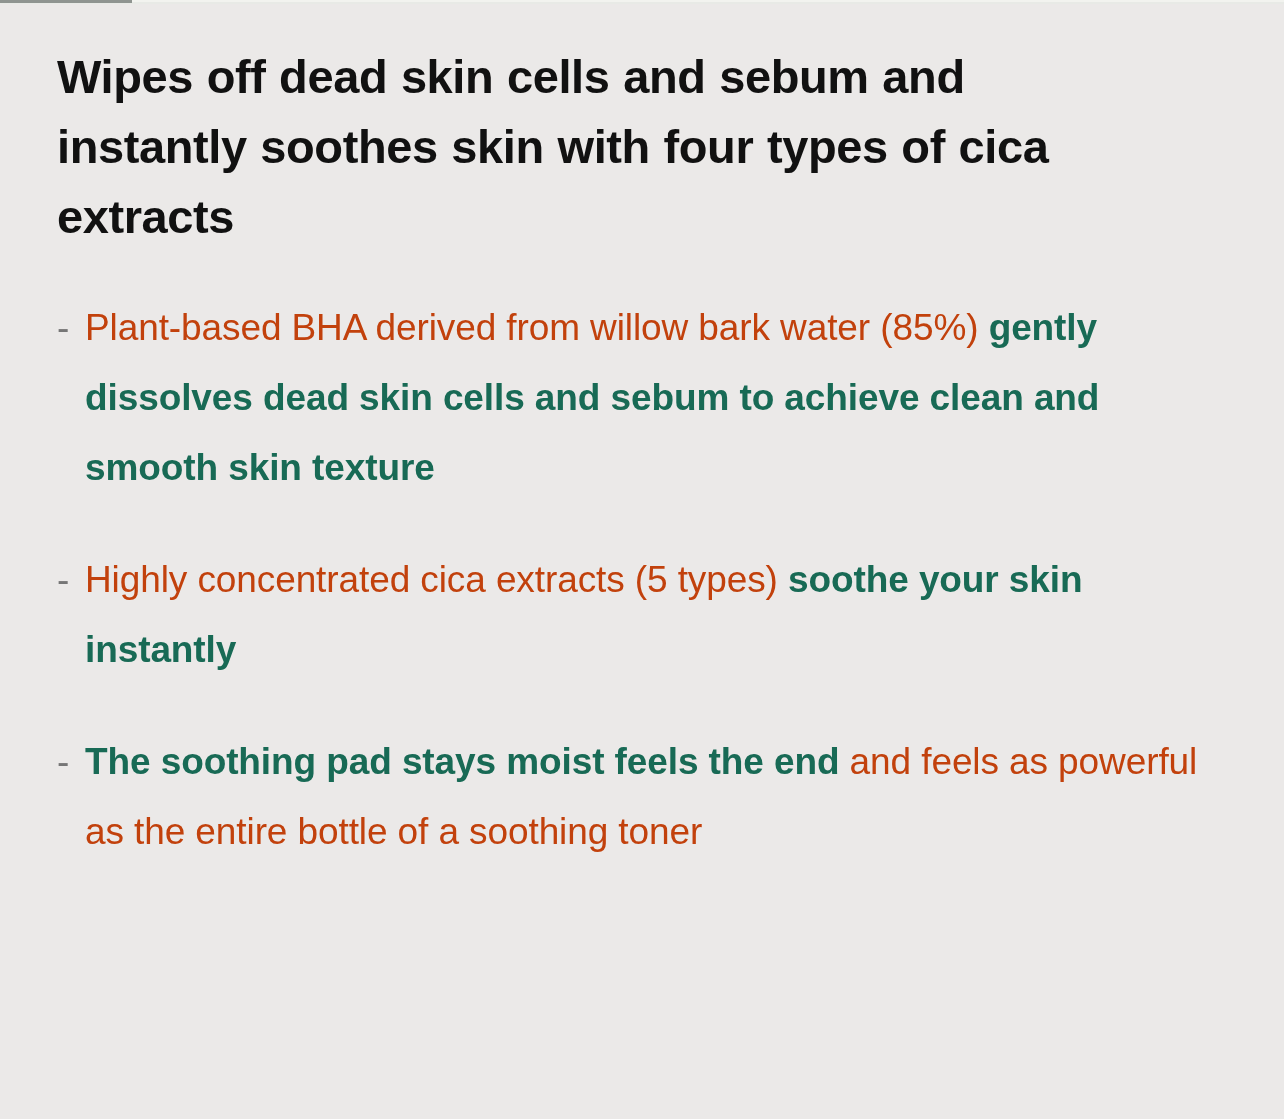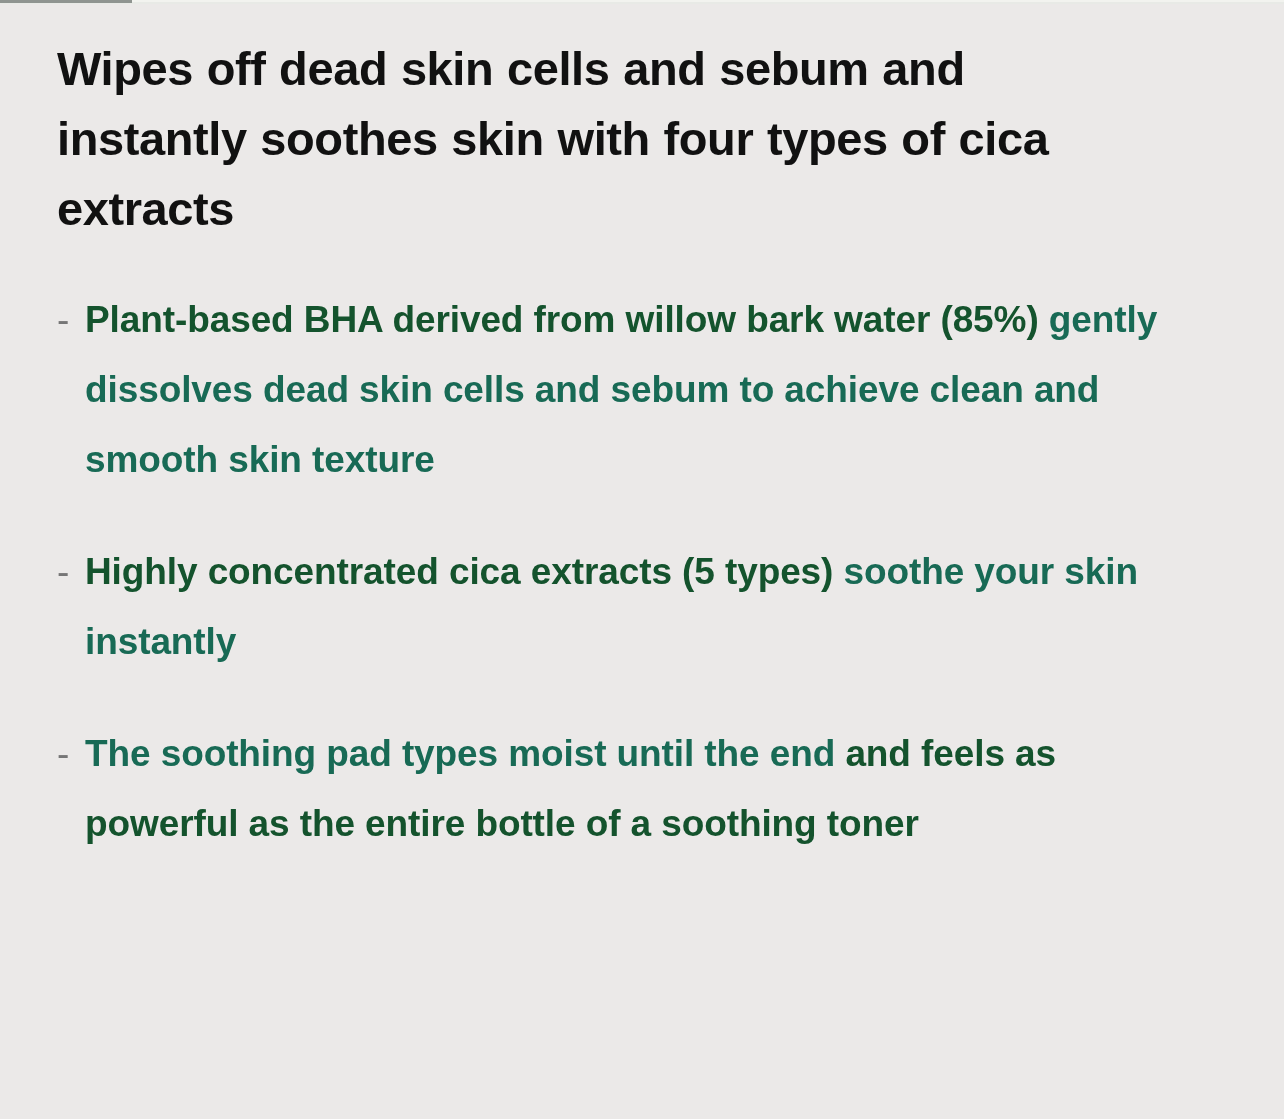--- a/index.html
+++ b/index.html
@@ -45,21 +45,21 @@
     position: absolute;
     top: 0;
     left: 132px;
     right: 0;
     height: 2px;
     background: #f2f3ef;
   }
 
   .content {
     position: absolute;
-    top: 0;
+    top: 8px;
     left: 0;
     width: 1284px;
     padding: 34px 50px 0 57px;
     box-sizing: border-box;
   }
 
   .headline {
     margin: 0;
     padding: 0;
     color: #111111;
@@ -101,22 +101,22 @@
     color: #767676;
     font-weight: 400;
   }
 
   .hl {
     color: #186a55;
     font-weight: 600;
   }
 
   .plain {
-    color: #14532d;
-    font-weight: 700;
+    color: #c2410c;
+    font-weight: 400;
   }
 </style>
 </head>
 <body>
 
 <div class="panel">
 
   <div class="top-strip">
     <div class="strip-dark"></div>
     <div class="strip-light"></div>
@@ -130,18 +130,18 @@
       <li class="bullet">
         <span class="dash">-</span>
         <span class="plain">Plant-based BHA derived from willow bark water (85%) </span><span class="hl">gently dissolves dead skin cells and sebum to achieve clean and smooth skin texture</span>
       </li>
       <li class="bullet">
         <span class="dash">-</span>
         <span class="plain">Highly concentrated cica extracts (5 types) </span><span class="hl">soothe your skin instantly</span>
       </li>
       <li class="bullet">
         <span class="dash">-</span>
-        <span class="hl">The soothing pad types moist until the end</span><span class="plain"> and feels as powerful as the entire bottle of a soothing toner</span>
+        <span class="hl">The soothing pad stays moist feels the end</span><span class="plain"> and feels as powerful as the entire bottle of a soothing toner</span>
       </li>
     </ul>
 
   </div>
 </div>
 
 </body></html>

